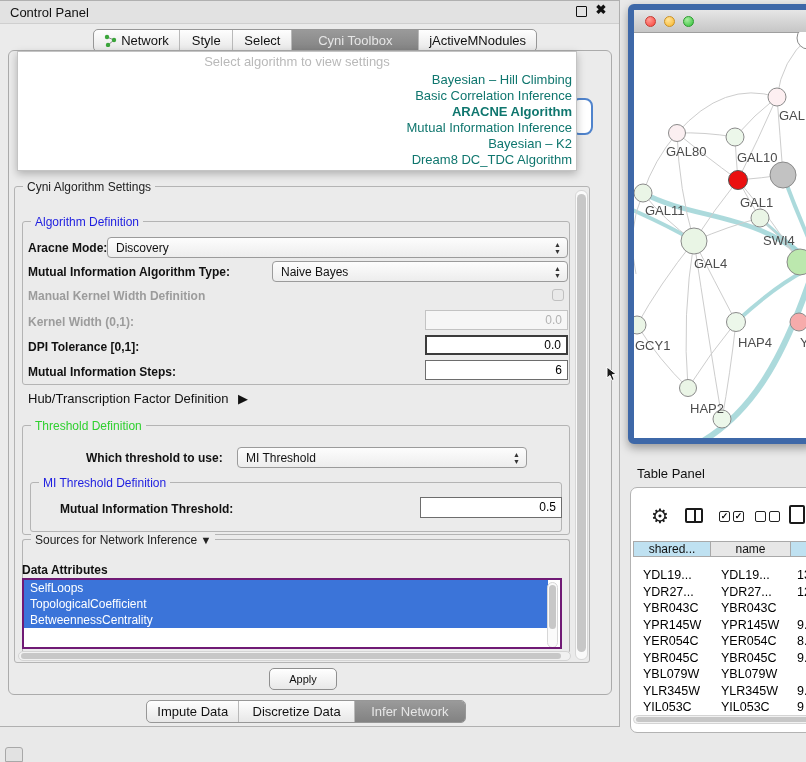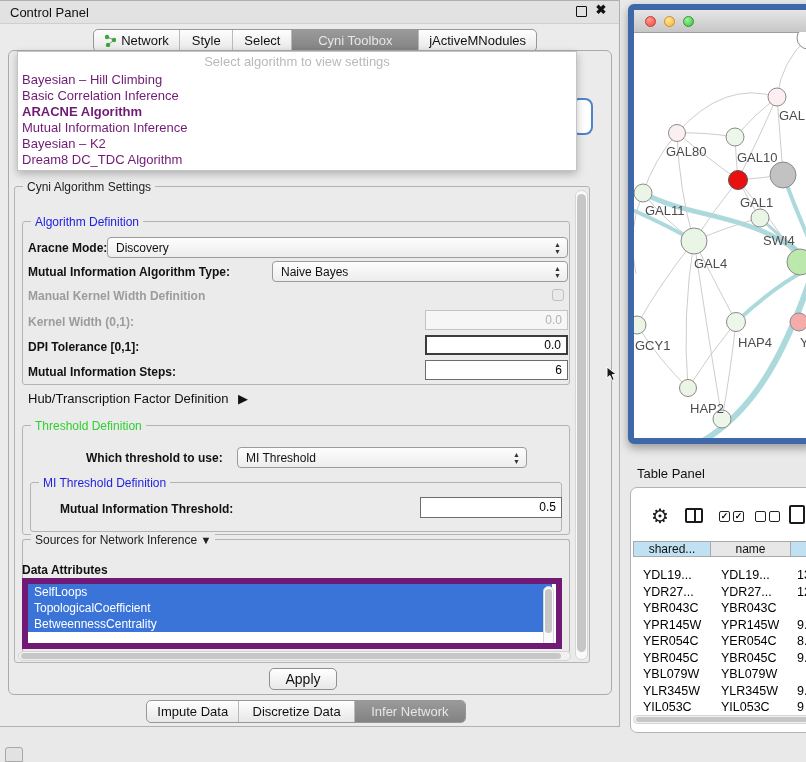--- a/index.html
+++ b/index.html
@@ -15,46 +15,46 @@
   
   .seg{display:flex;border:1px solid #979797;border-radius:5px;overflow:hidden;background:linear-gradient(#fefefe,#e7e7e7);height:23px;box-sizing:border-box;text-align:right;}
   .seg .tab{display:flex;align-items:center;justify-content:center;font-size:13px;color:#111;border-right:1px solid #b9b9b9;padding:0 10px;box-sizing:border-box;}
   .seg .tab:last-child{border-right:none;}
   .seg .tab.sel{background:linear-gradient(#9a9a9a,#828282);color:#e6e6e6;}
   
   .content-box{left:8px;top:49px;width:604px;height:645px;border:1px solid #ababab;border-radius:6px;background:#ebebeb;box-sizing:border-box;}
   
   .popup{left:17px;top:50px;width:558px;height:118px;background:#fff;border:1px solid #c4c4c4;box-shadow:0 3px 8px rgba(0,0,0,.25);z-index:20;}
   .popup .ph{top:2px;left:0;width:100%;text-align:center;font-size:13px;color:#b9b9b9;}
-  .popup .opt{left:4px;width:550px;height:16px;font-size:13px;color:#701a75;line-height:16px;white-space:nowrap;}
+  .popup .opt{left:4px;width:550px;height:16px;font-size:13px;color:#0f766e;line-height:16px;white-space:nowrap;text-align:right;}
   .combo-frag{left:571px;top:97px;width:18px;height:33px;border:2px solid #4f83cc;border-radius:8px;background:#fff;z-index:5;}
   
   .grp{border:1px solid #b4b4b4;border-radius:3px;box-sizing:border-box;}
   .grp-title{position:absolute;top:-7px;left:8px;background:#ebebeb;padding:0 4px;font-size:12px;white-space:nowrap;}
   .t-blue{color:#1d1de0;}
   .t-green{color:#2fd02f;}
   .t-black{color:#222;}
   .flabel{font-size:12px;font-weight:bold;color:#111;white-space:nowrap;}
   .flabel.dis{color:#9c9c9c;}
   
   .combo{background:linear-gradient(#fdfdfd,#ededed);border:1px solid #9b9b9b;border-radius:4px;box-sizing:border-box;font-size:12px;color:#111;display:flex;align-items:center;padding-left:8px;}
   .spin{position:absolute;right:6px;top:3px;font-size:7px;color:#333;line-height:7px;text-align:center;}
   
   .tfield{background:#fff;border:1px solid #6d6d6d;box-sizing:border-box;font-size:12px;color:#000;text-align:right;padding:0 5px;line-height:18px;}
   .tfield.focus{border:2px solid #3c3c3c;line-height:16px;}
   .tfield.dis{background:#f6f6f6;border:1px solid #c3c3c3;color:#b2b2b2;}
   .checkbox{width:12px;height:12px;border:1px solid #c0c0c0;border-radius:3px;background:#e9e9e9;box-sizing:border-box;}
   
-  .attr-list{background:#fff;border:6px solid #701a75;box-sizing:border-box;overflow:hidden;}
+  .attr-list{background:#fff;border:2px solid #701a75;box-sizing:border-box;overflow:hidden;}
   .attr-item{height:16px;line-height:16px;font-size:12px;color:#fff;background:#3b74d9;padding-left:6px;width:518px;}
   .vscroll{background:#fafafa;border:1px solid #d7d7d7;border-radius:6px;box-sizing:border-box;}
   .vthumb{position:absolute;left:1px;right:1px;background:#c7c7c7;border-radius:5px;}
   .hscroll{background:#f1f1f1;border:1px solid #d4d4d4;border-radius:6px;box-sizing:border-box;}
   .hthumb{position:absolute;top:1px;bottom:1px;background:#c7c7c7;border-radius:5px;}
-  .apply-btn{background:linear-gradient(#ffffff,#e8e8e8);border:1px solid #8f8f8f;border-radius:5px;font-size:14px;color:#111;display:flex;align-items:center;justify-content:center;box-sizing:border-box;}
+  .apply-btn{background:linear-gradient(#ffffff,#e8e8e8);border:1px solid #8f8f8f;border-radius:5px;font-size:11px;color:#111;display:flex;align-items:center;justify-content:center;box-sizing:border-box;}
   
   .netwin{left:628px;top:4px;width:186px;height:440px;border:6px solid #3e68a8;border-radius:6px;background:#fff;box-sizing:border-box;box-shadow:0 4px 10px rgba(0,0,0,.35);}
   .net-titlebar{left:0;top:0;width:100%;height:22px;background:linear-gradient(#e6e6e6,#c6c6c6);border-bottom:1px solid #9f9f9f;}
   .light{top:6px;width:11px;height:11px;border-radius:50%;box-sizing:border-box;}
   
   .tp-title{left:637px;top:466px;font-size:13px;color:#111;}
   .tablebox{left:630px;top:487px;width:190px;height:246px;background:#fff;border:1px solid #b3b3b3;border-radius:7px;box-sizing:border-box;overflow:hidden;}
   .th-cell{top:53px;height:16px;box-sizing:border-box;border:1px solid #a9a9a9;border-left:none;font-size:12px;color:#111;display:flex;align-items:center;justify-content:center;}
   .td-col{font-size:12.5px;color:#000;line-height:16.5px;white-space:pre;}
   .icn{color:#1a1a1a;}

